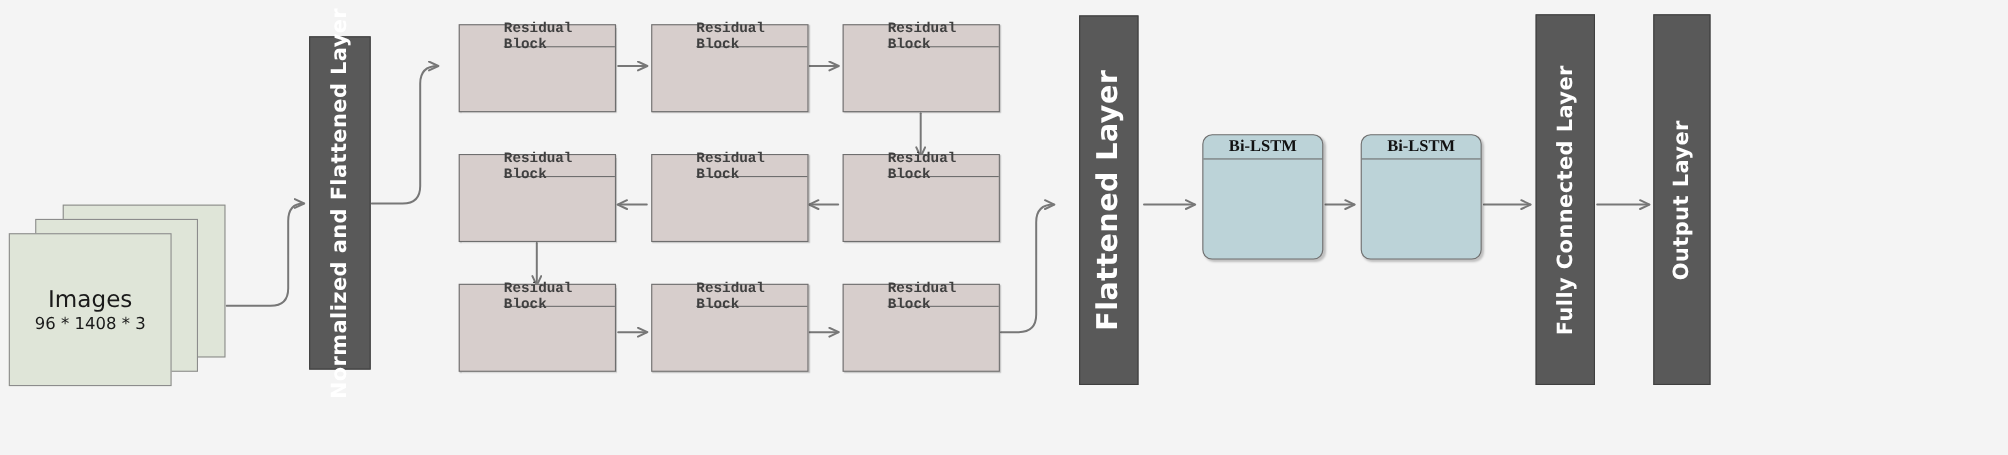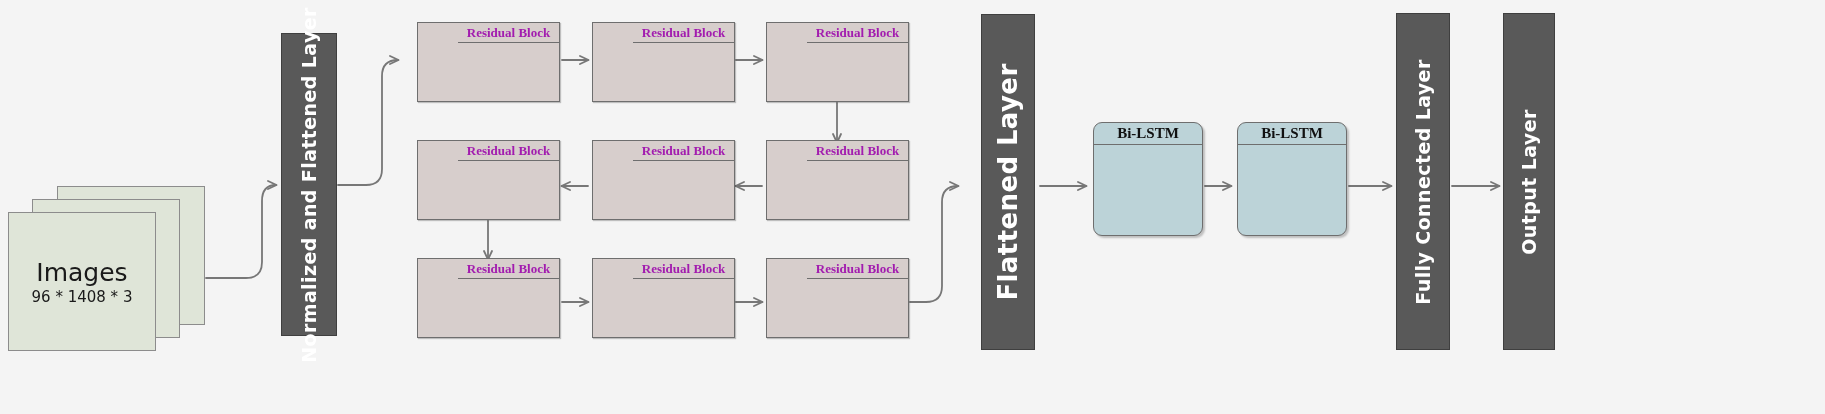--- a/index.html
+++ b/index.html
@@ -20,21 +20,21 @@
     position:absolute;
     background:#dfe5d8;
     border:1px solid #8c8c8c;
     box-sizing:border-box;
   }
   .img-card.back  { left:57px;  top:186px; width:148px; height:139px; }
   .img-card.mid   { left:32px;  top:199px; width:148px; height:139px; }
   .img-card.front { left:8px;   top:212px; width:148px; height:139px;
                     display:flex; flex-direction:column;
                     align-items:center; justify-content:center; }
-  .img-line1 { font-size:25px; color:#1a1a1a; line-height:1.25; }
+  .img-line1 { font-size:21px; color:#1a1a1a; line-height:1.25; }
   .img-line2 { font-size:15px; color:#1a1a1a; line-height:1.25; }
 
   
   .vbar {
     position:absolute;
     background:#595959;
     border:1px solid #3f3f3f;
     box-sizing:border-box;
     display:flex; align-items:center; justify-content:center;
   }
@@ -60,24 +60,24 @@
     width:143px; height:80px;
     background:#d7cecc;
     border:1px solid #6e6e6e;
     box-sizing:border-box;
     box-shadow:1px 1px 1px rgba(0,0,0,.22);
   }
   .resblock .rb-head {
     height:20px;
     border-bottom:1px solid #6e6e6e;
     display:flex; align-items:center; justify-content:center;
-    font-family:Liberation Serif, serif;
+    font-family:Liberation Mono, monospace;
     font-weight:bold;
     font-size:13px;
-    color:#a21caf;
+    color:#404040;
     box-sizing:border-box;
     margin-left:40px;
   }
 
   
   .lstm {
     position:absolute;
     width:110px; height:114px;
     background:#bcd3d8;
     border:1px solid #6e6e6e;

